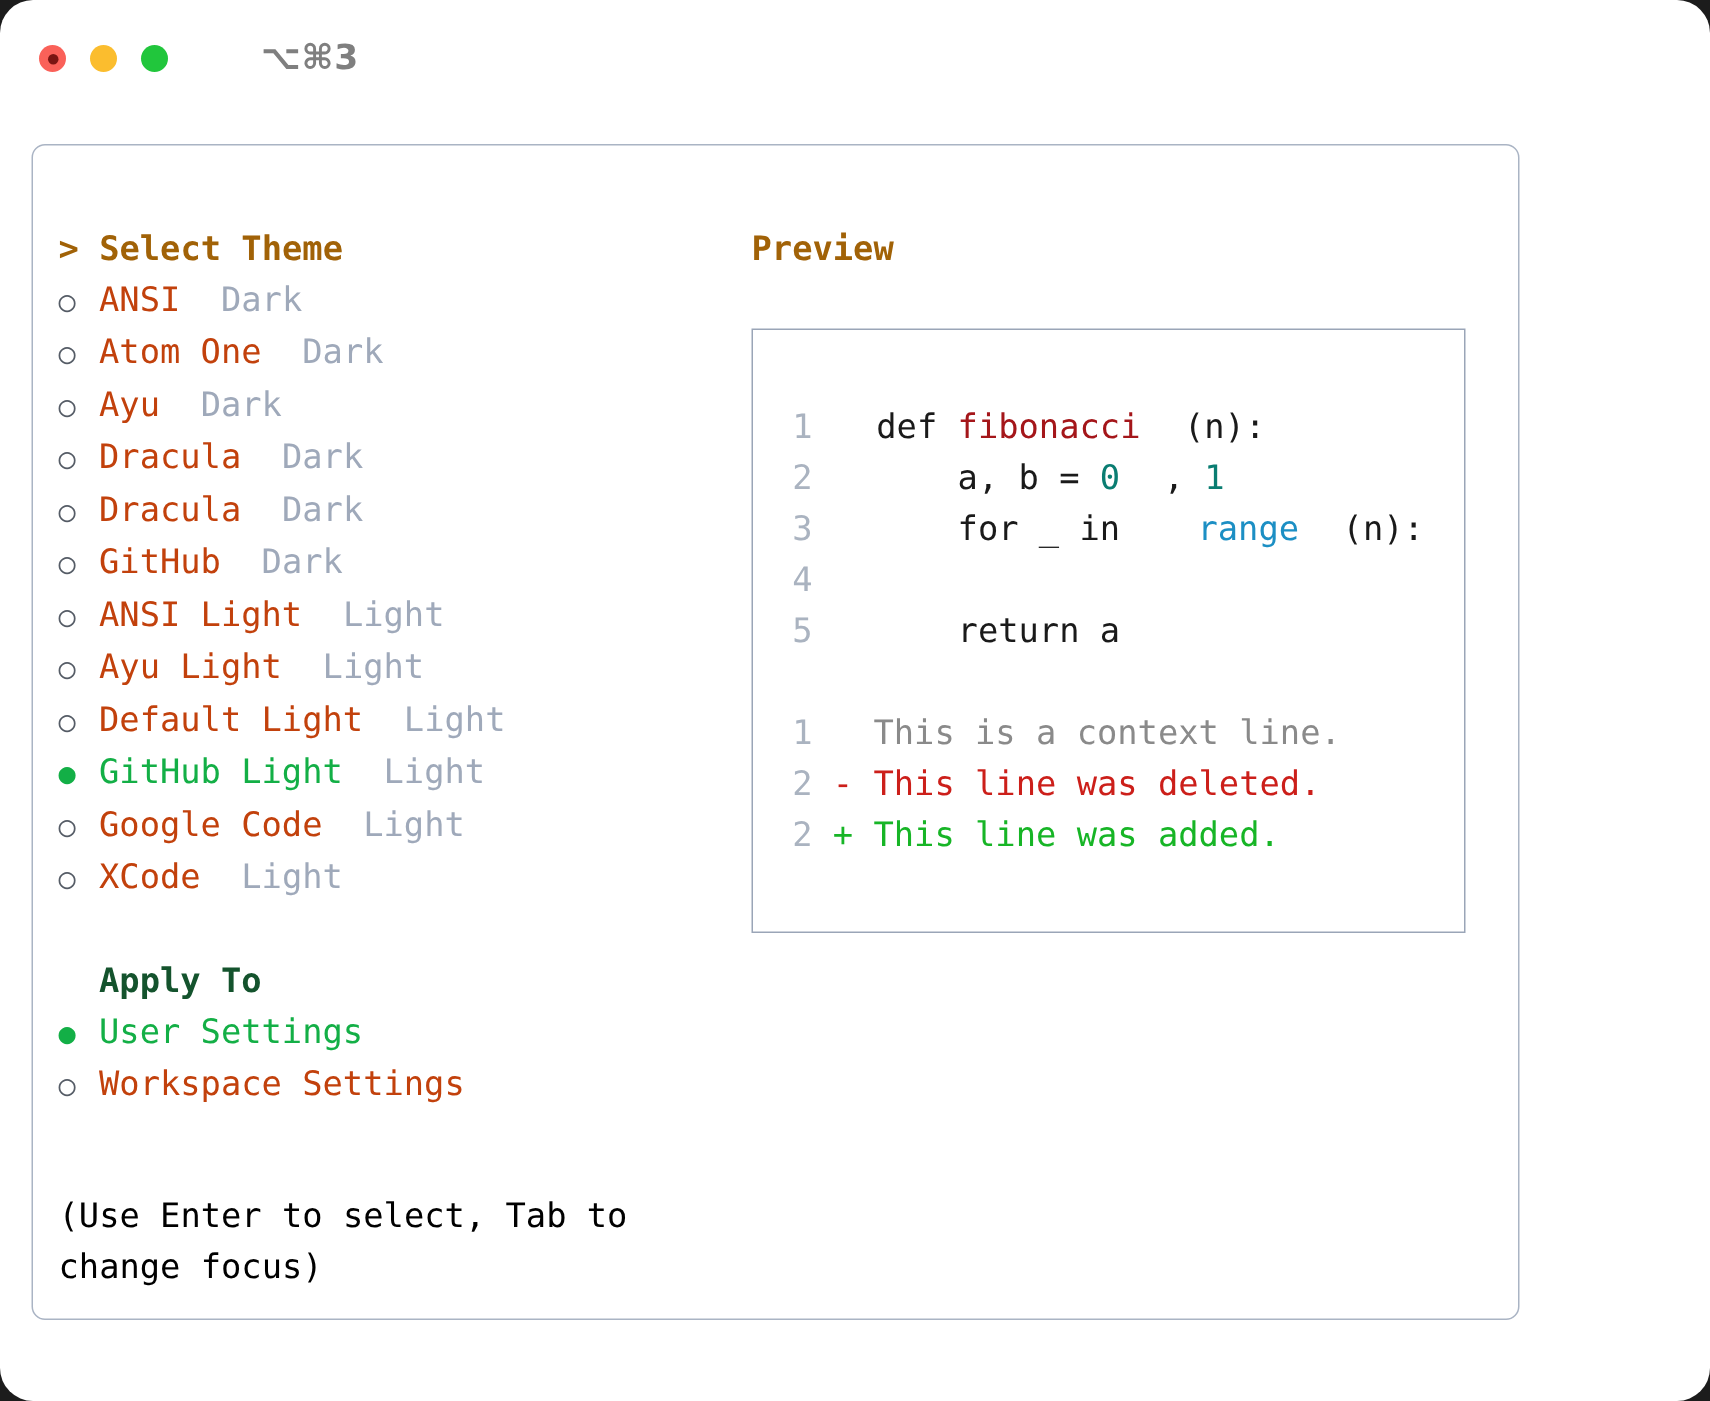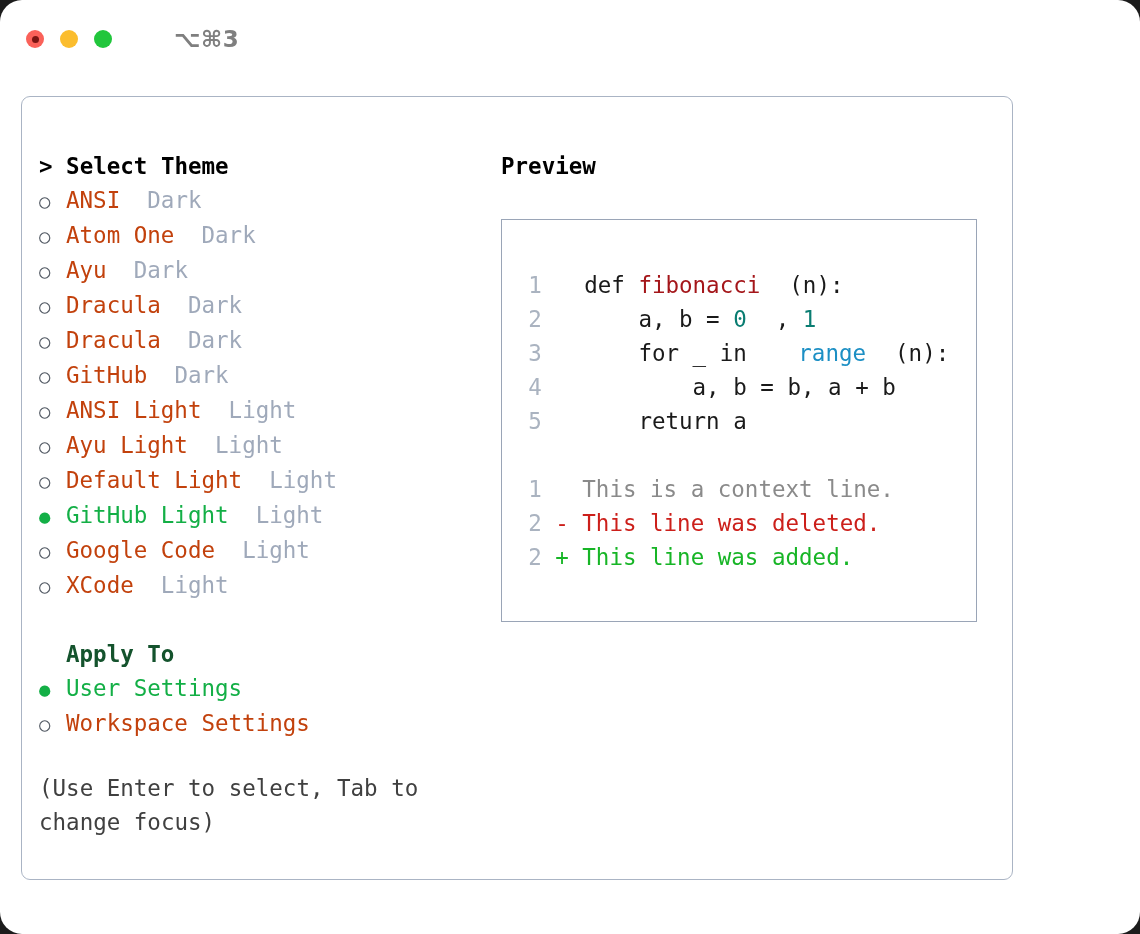--- a/index.html
+++ b/index.html
@@ -80,21 +80,21 @@
   #left-col {
     position: absolute;
     left: 17px;
     top: 52px;
     width: 450px;
   }
 
   .section-header {
     font-size: 22.5px;
     font-weight: 700;
-    color: #000000;
+    color: #a16207;
     line-height: 34px;
     white-space: pre;
   }
   .section-header.plain {
     font-weight: 700;
     color: #14532d;
     padding-left: 27px;
   }
 
   .opt-row {
@@ -118,23 +118,23 @@
     color: #9fa9ba;
     padding-left: 0.6ch;
     margin-left: 19px;
   }
 
   .spacer-sm { height: 34px; }
 
   #hint {
     font-size: 22.5px;
     line-height: 34px;
-    color: #404040;
+    color: #000000;
     width: 410px;
-    margin-top: 30px;
+    margin-top: 53px;
   }
 
   
   #right-col {
     position: absolute;
     left: 479px;
     top: 52px;
     width: 490px;
   }
   #preview-box {
@@ -220,21 +220,21 @@
     </div>
 
     <div id="right-col">
       <div class="section-header">Preview</div>
 
       <div id="preview-box">
         <div id="code-block">
             <div class="code-line"><span class="ln">1</span><span class="code-text">def </span><span class="tok-func">fibonacci</span><span class="code-text">(n):</span></div>
             <div class="code-line"><span class="ln">2</span><span class="code-text">    a, b = </span><span class="tok-num">0</span><span class="code-text">, </span><span class="tok-num">1</span></div>
             <div class="code-line"><span class="ln">3</span><span class="code-text">    for _ in </span><span class="tok-call">range</span><span class="code-text">(n):</span></div>
-            <div class="code-line"><span class="ln">4</span><span class="code-text">        a, b = b, a + b</span></div>
+            <div class="code-line"><span class="ln">4</span></div>
             <div class="code-line"><span class="ln">5</span><span class="code-text">    return a</span></div>
           </div>
         <div class="diff-gap"></div>
         <div id="diff-block">
             <div class="code-line"><span class="ln">1</span><span class="diff-ctx"> </span><span class="diff-ctx"> This is a context line.</span></div>
             <div class="code-line"><span class="ln">2</span><span class="diff-del">-</span><span class="diff-del"> This line was deleted.</span></div>
             <div class="code-line"><span class="ln">2</span><span class="diff-add">+</span><span class="diff-add"> This line was added.</span></div>
           </div>
       </div>
     </div>

